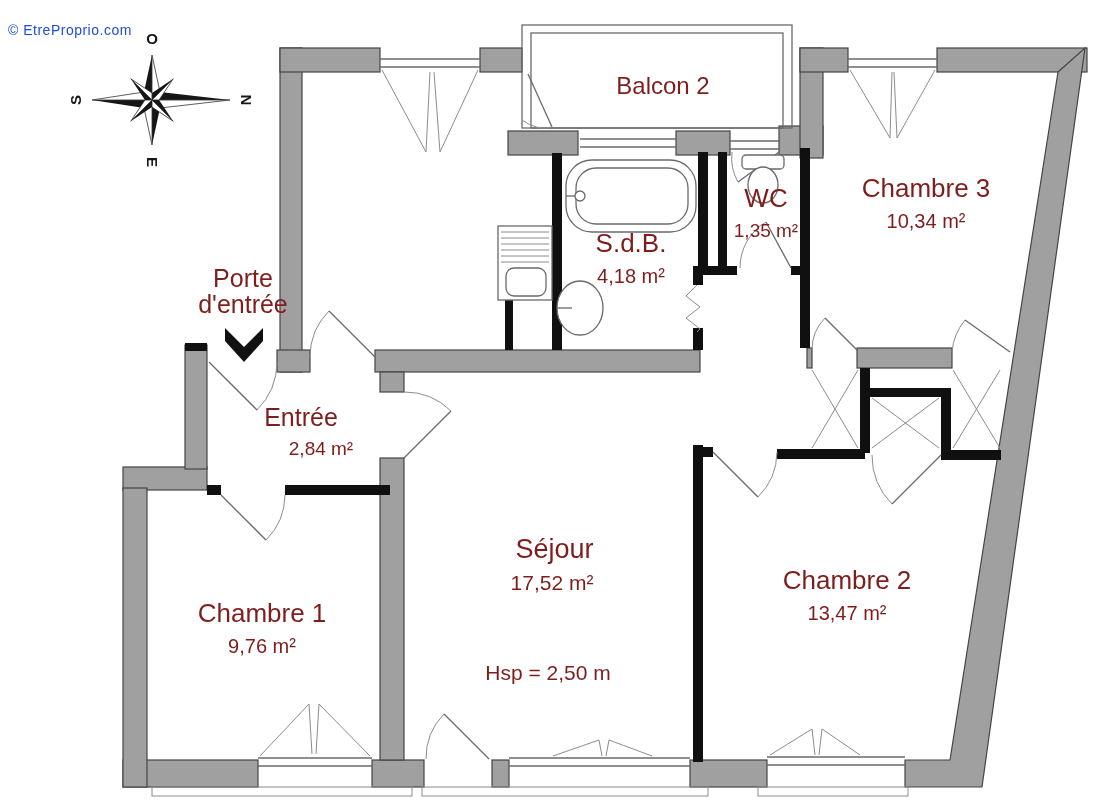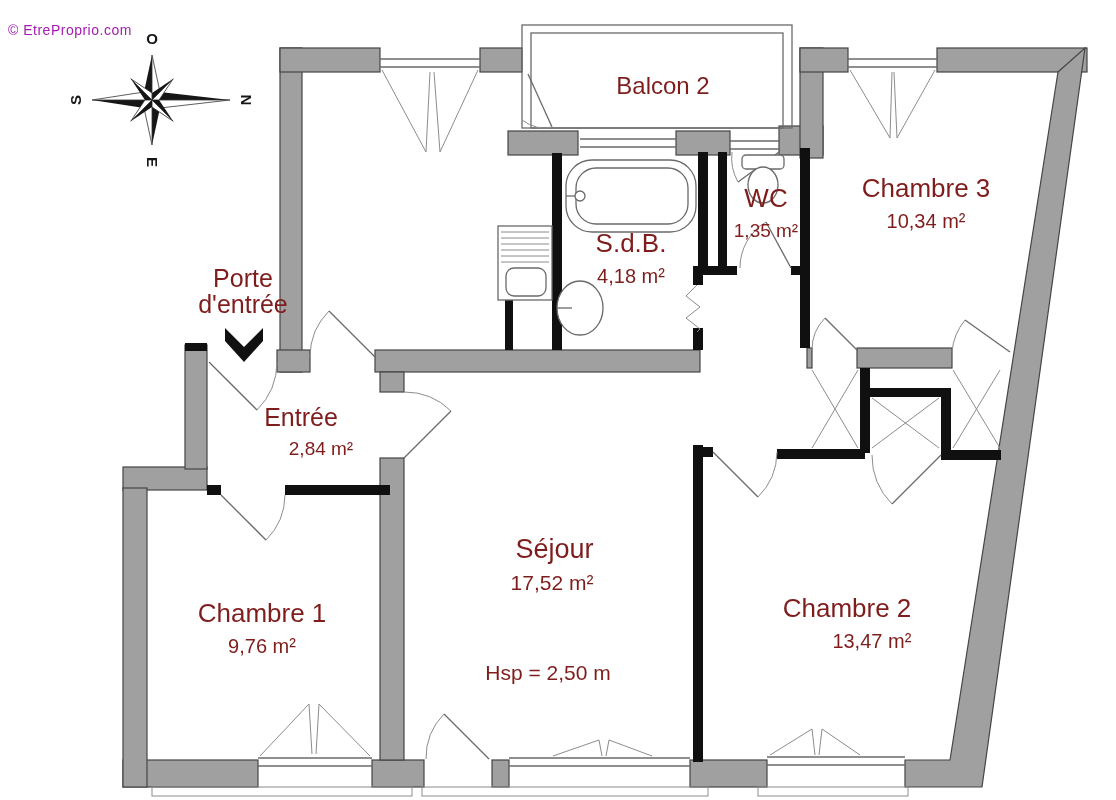--- a/index.html
+++ b/index.html
@@ -8,21 +8,21 @@
   .stage svg{position:absolute;left:0;top:0;}
   .wall{fill:#a0a0a0;stroke:#454545;stroke-width:1.2;}
   .pt{fill:#101010;stroke:none;}
   .ln{fill:none;stroke:#6a6a6a;stroke-width:1.3;}
   .lt{fill:none;stroke:#8c8c8c;stroke-width:1;}
   .fix{fill:#ffffff;stroke:#6a6a6a;stroke-width:1.3;}
   .lbl{position:absolute;transform:translate(-50%,-50%);color:#7f1d1d;white-space:nowrap;
        text-align:center;line-height:1.05;}
   .rname{font-size:26px;}
   .rarea{font-size:20px;margin-top:9px;}
-  .wm{position:absolute;left:8px;top:22px;color:#a21caf;font-size:14px;letter-spacing:.5px;}
+  .wm{position:absolute;left:8px;top:22px;color:#1d4ed8;font-size:14px;letter-spacing:.5px;}
   .compass-letter{font-size:15px;font-weight:bold;fill:#161616;}
 </style>
 </head>
 <body>
 
 <div class="stage">
 
 <svg width="1116" height="800" viewBox="0 0 1116 800">
 
   <g>
@@ -287,18 +287,18 @@
     <div class="rarea">9,76 m²</div>
   </div>
 
   <div class="lbl" style="left:552px;top:565px;text-align:right;">
     <div class="rname" style="font-size:27px;">Séjour</div>
     <div class="rarea" style="font-size:21px;">17,52 m²</div>
   </div>
 
   <div class="lbl" style="left:548px;top:673px;font-size:21px;">Hsp = 2,50 m</div>
 
-  <div class="lbl" style="left:847px;top:624px;text-align:right;">
+  <div class="lbl" style="left:847px;top:596px;">
     <div class="rname">Chambre 2</div>
     <div class="rarea">13,47 m²</div>
   </div>
 
 </div>
 
 </body></html>

